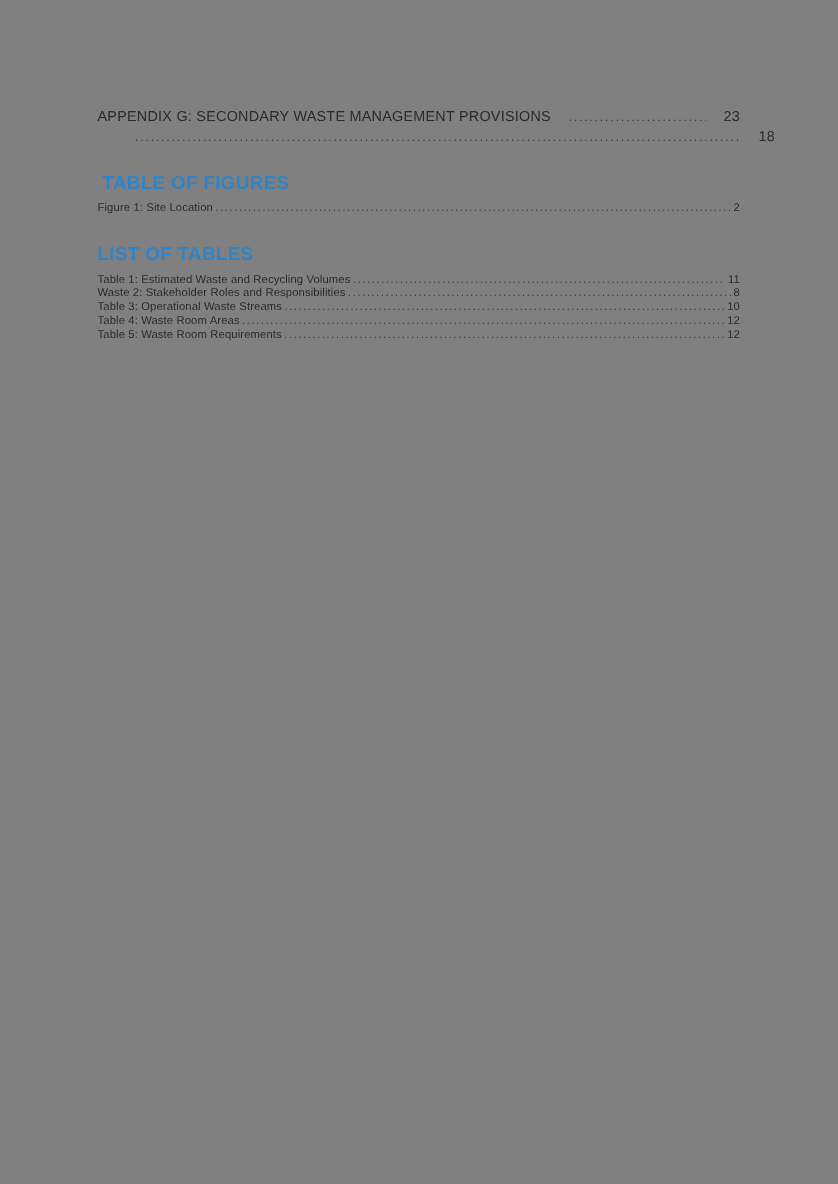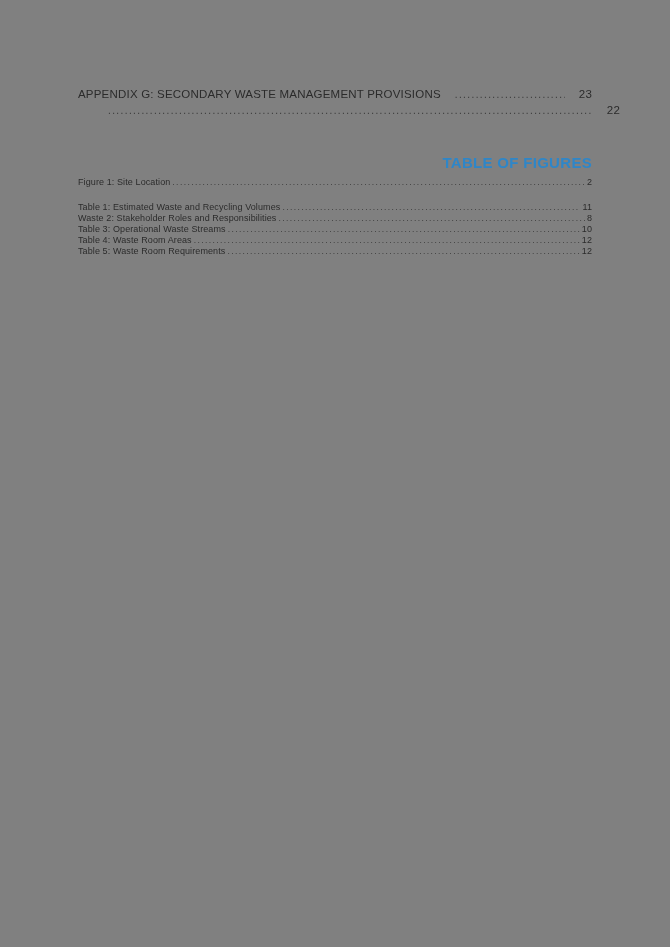--- a/index.html
+++ b/index.html
@@ -133,21 +133,21 @@
 
   
   .sec-head {
     font-size: 15px;
     font-weight: bold;
     color: #2E86C8;
     letter-spacing: 0.3px;
     margin-top: 18px;
     margin-bottom: 6px;
   }
-  .sec-head.figures { margin-top: 38px; padding-left: 4px; text-align: right; }
+  .sec-head.figures { margin-top: 22px; padding-left: 4px; }
   .sec-head.tables { margin-top: 24px; }
 
   
   .small-row {
     font-size: 9px;
     color: #2b2b2b;
     letter-spacing: 0.1px;
     margin-bottom: 1px;
   }
   .small-row .dots { font-size: 8.5px; color: #3a3a3a; }
@@ -163,33 +163,34 @@
   <div class="content">
 
     <div class="toc-line appendix">
       <span class="lbl">APPENDIX G: SECONDARY WASTE MANAGEMENT PROVISIONS</span>
       <span class="dots">........................................................................................................................</span>
       <span class="pg">23</span>
     </div>
 
     <div class="toc-line appendix indent">
       <span class="dots">........................................................................................................................</span>
-      <span class="pg">22</span>
+      <span class="pg">18</span>
     </div>
 
     <div class="sec-head figures">TABLE OF FIGURES</div>
 
     <div class="block-figures">
       <div class="toc-line small-row">
         <span class="lbl">Figure 1: Site Location</span>
         <span class="dots">........................................................................................................................</span>
         <span class="pg">2</span>
       </div>
     </div>
 
+    <div class="sec-head tables">LIST OF TABLES</div>
 
     <div>
       <div class="toc-line small-row">
         <span class="lbl">Table 1: Estimated Waste and Recycling Volumes</span>
         <span class="dots">........................................................................................................................</span>
         <span class="pg">11</span>
       </div>
       <div class="toc-line small-row">
         <span class="lbl">Waste 2: Stakeholder Roles and Responsibilities</span>
         <span class="dots">........................................................................................................................</span>

